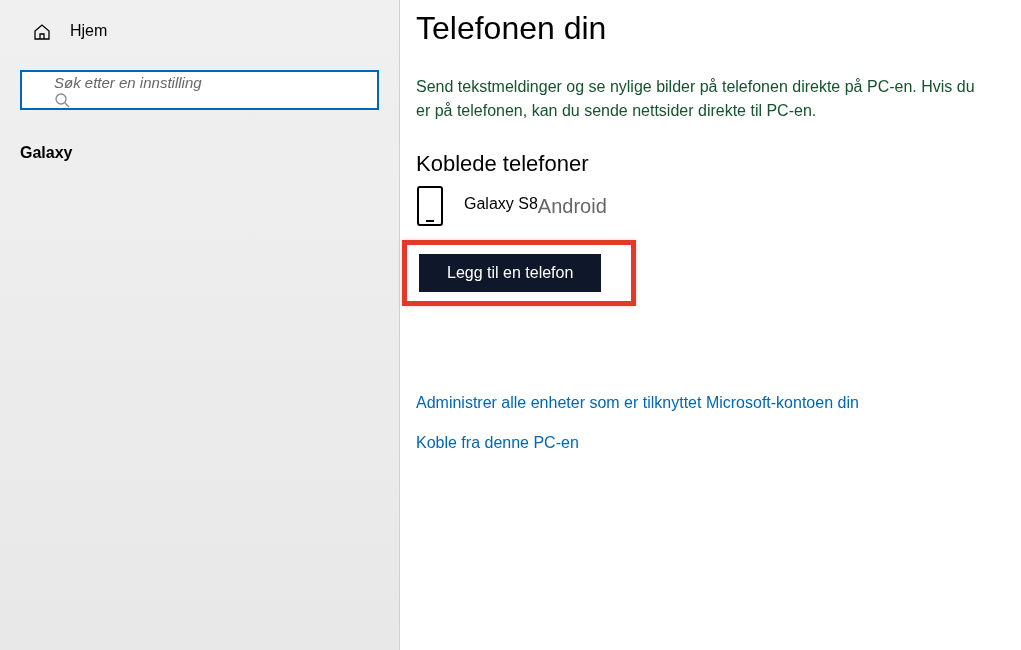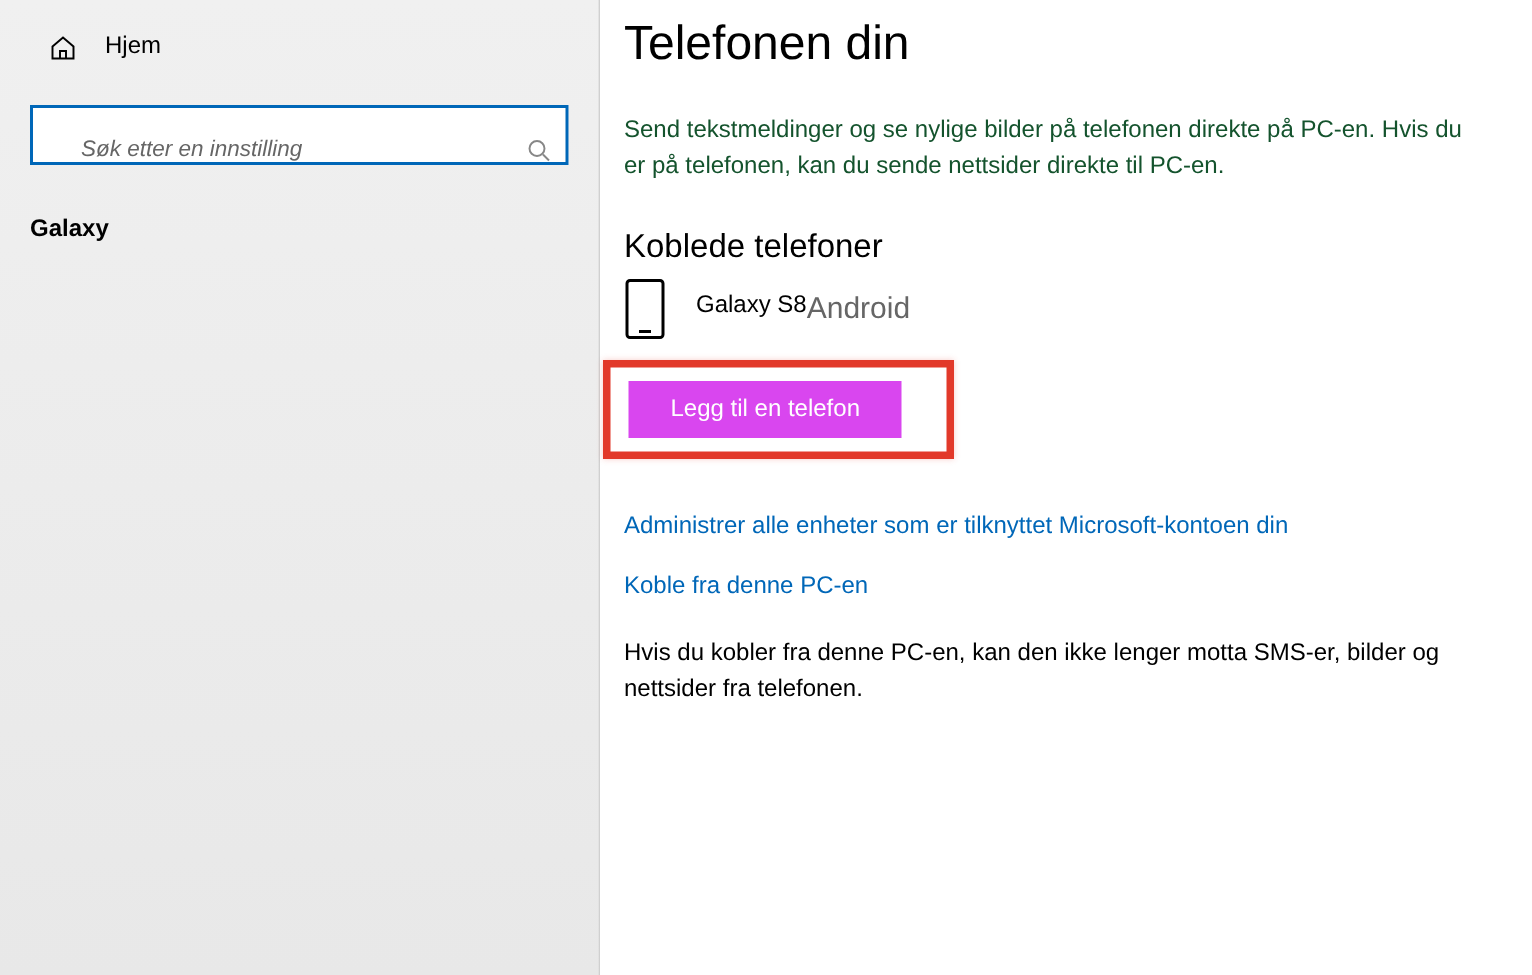--- a/index.html
+++ b/index.html
@@ -35,23 +35,24 @@
     .home-label {
       font-size: 16px;
       color: #000;
       font-weight: 400;
     }
     .search-box {
       margin: 0 20px 22px 20px;
       border: 2px solid #0067b8;
       background: #ffffff;
       display: flex;
-      align-items: flex-end;
+      align-items: flex-start;
       height: 40px;
       padding: 0 10px 0 32px;
+      flex-direction: column;
     }
     .search-input {
       border: none;
       outline: none;
       flex: 1;
       font-size: 15px;
       color: #333;
       background: transparent;
     }
     .search-input::placeholder {
@@ -118,36 +119,36 @@
     }
     .highlight-wrap {
       display: inline-block;
       border: 5px solid #e2392a;
       padding: 9px 30px 9px 12px;
       margin-top: 3px;
       margin-left: -14px;
       box-shadow: 0 0 4px rgba(226,57,42,0.25);
     }
     .add-button {
-      background: #d946ef;
+      background: #0f172a;
       color: #ffffff;
       border: none;
       padding: 10px 28px;
       font-size: 16px;
       cursor: pointer;
     }
     .link {
       display: block;
       font-size: 16px;
       color: #0067b8;
       margin-top: 22px;
       cursor: pointer;
     }
     .link.first {
-      margin-top: 36px;
+      margin-top: 88px;
     }
     .footer-text {
       font-size: 16px;
       color: #000;
       line-height: 1.5;
       margin-top: 24px;
       max-width: 560px;
     }
   </style>
 </head>
@@ -199,14 +200,13 @@
     </div>
   </div>
 
   <div class="highlight-wrap">
     <button class="add-button">Legg til en telefon</button>
   </div>
 
   <a class="link first">Administrer alle enheter som er tilknyttet Microsoft-kontoen din</a>
   <a class="link">Koble fra denne PC-en</a>
 
-  <p class="footer-text">Hvis du kobler fra denne PC-en, kan den ikke lenger motta SMS-er, bilder og nettsider fra telefonen.</p>
 </div>
 
 </body></html>

